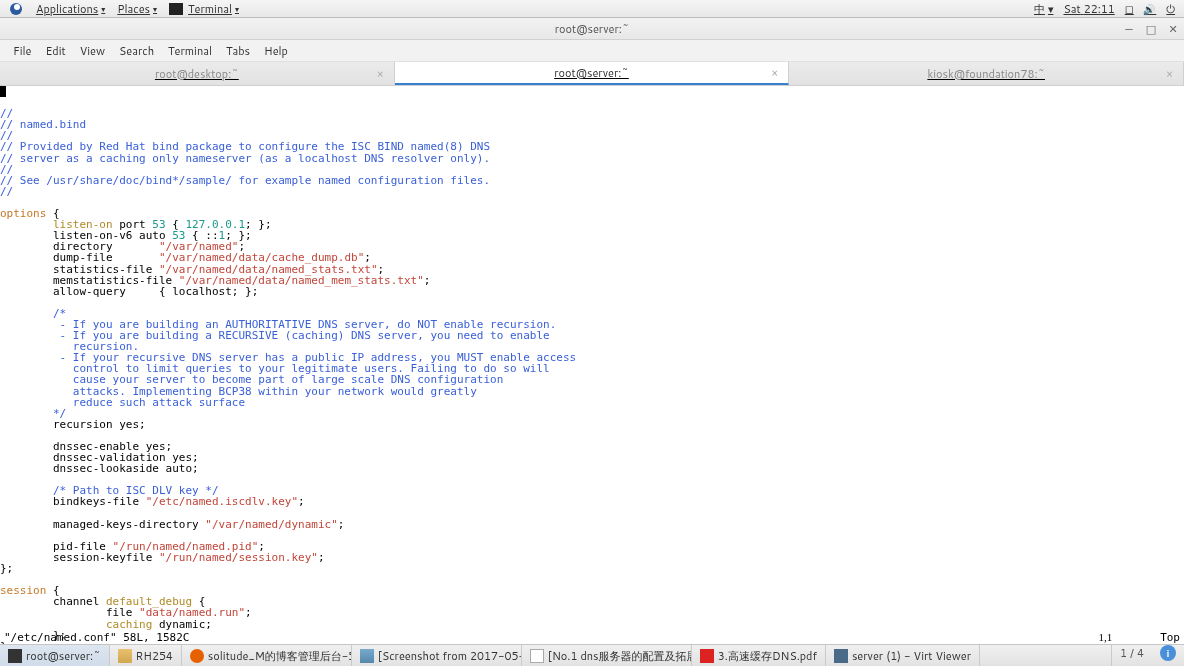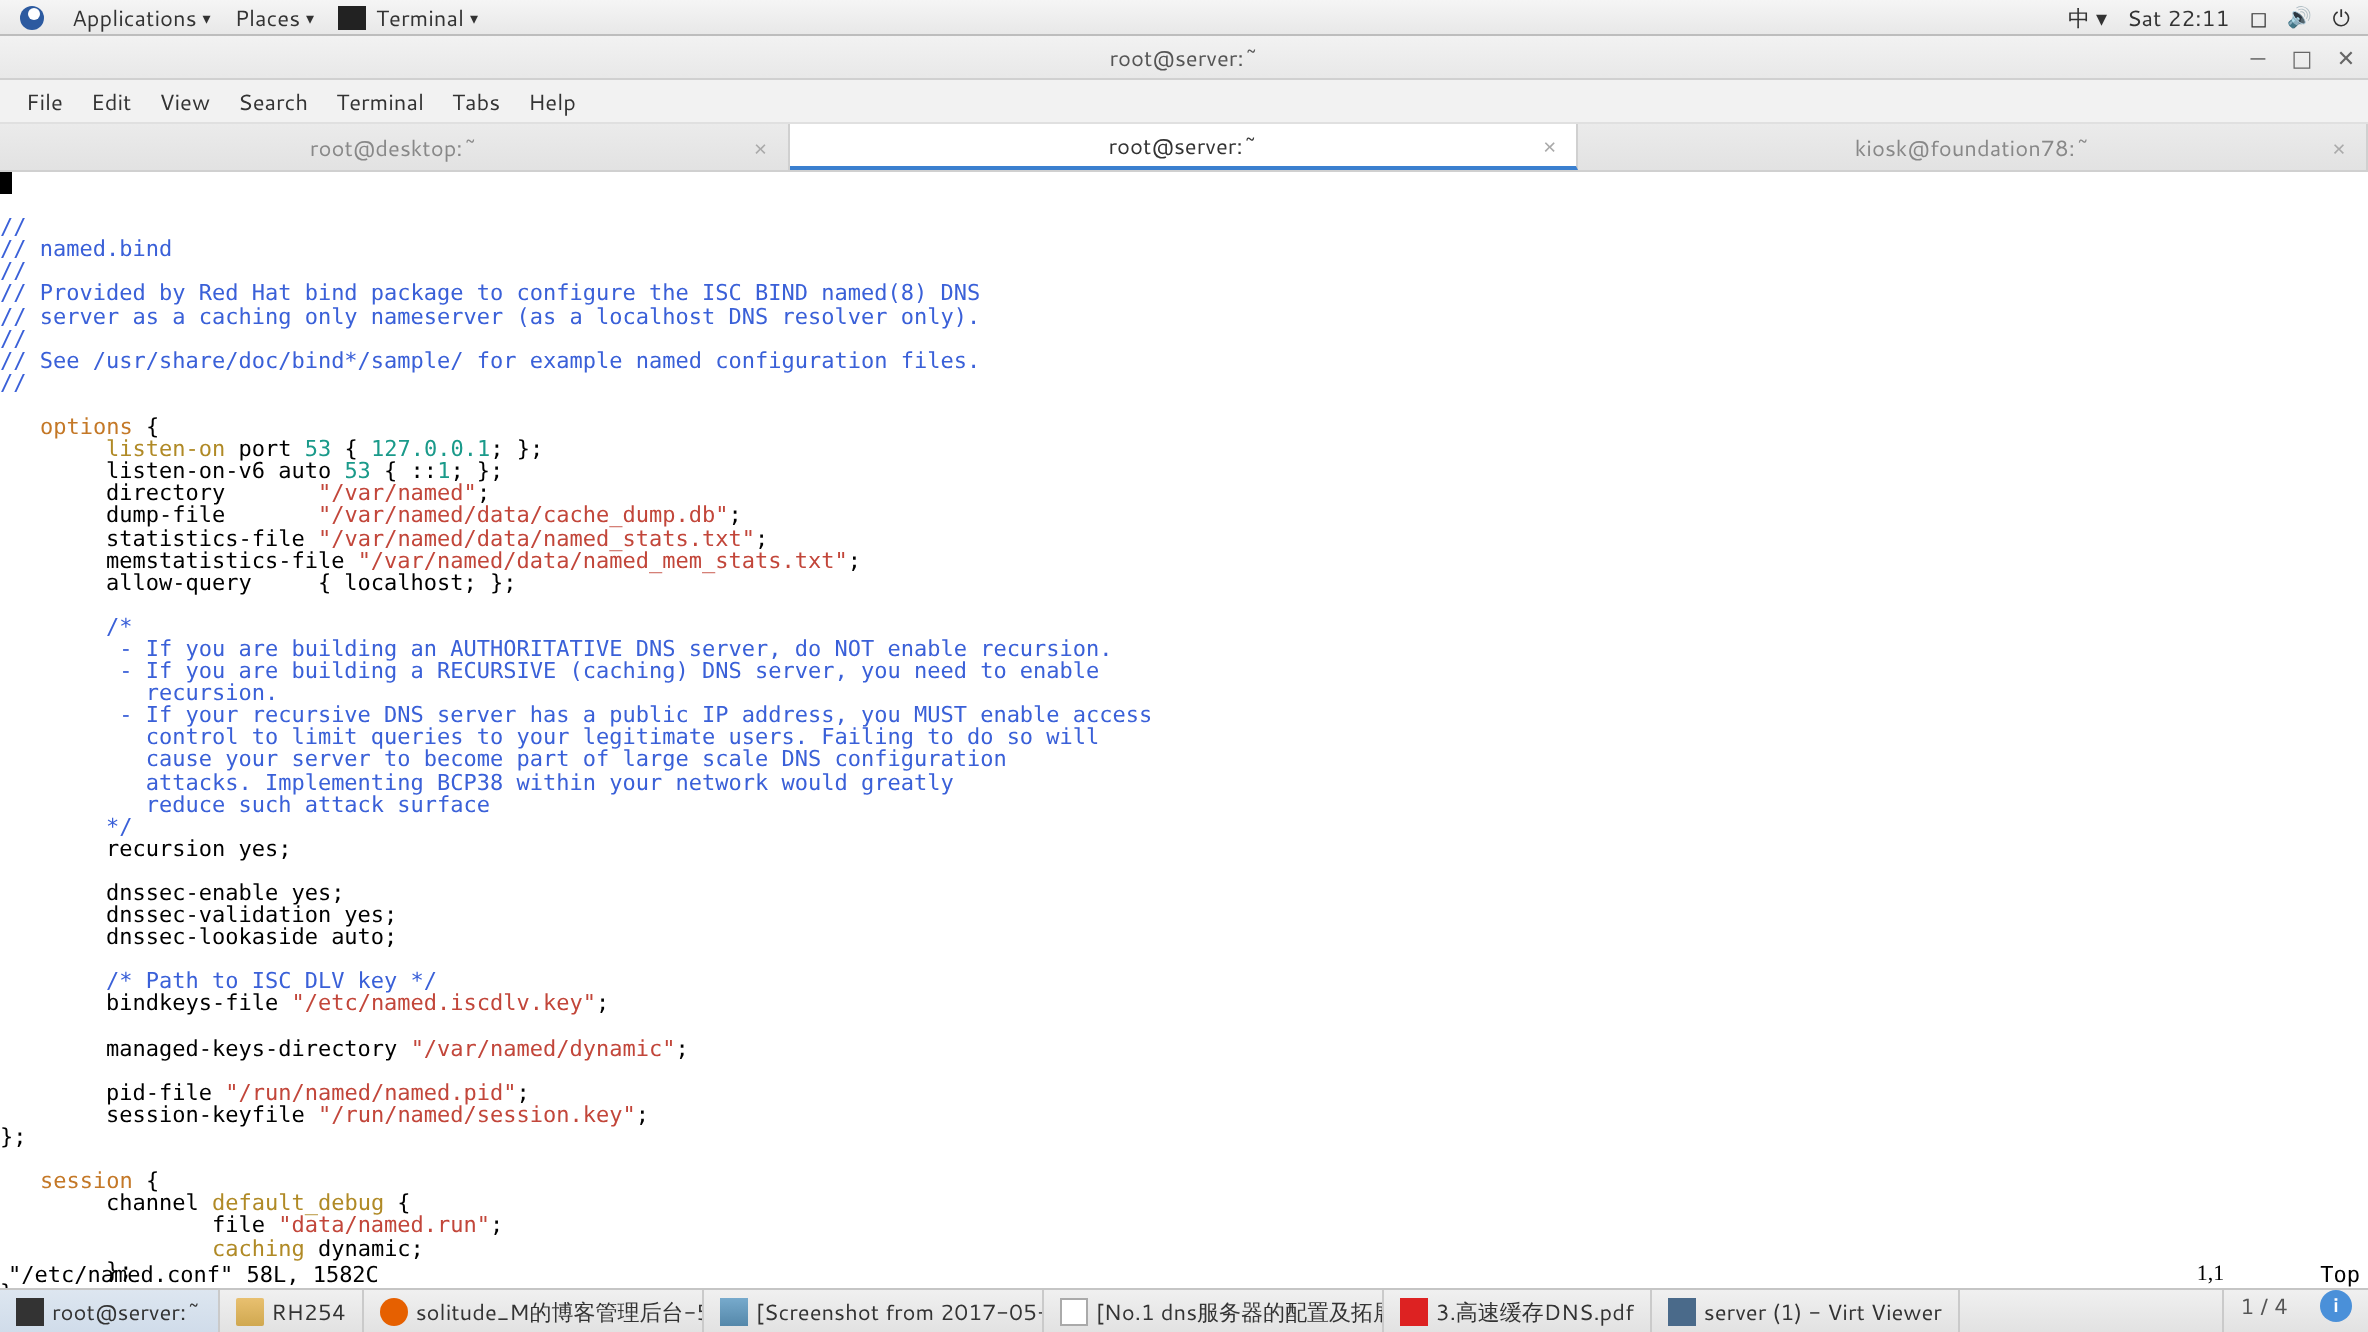--- a/index.html
+++ b/index.html
@@ -12,20 +12,21 @@
   position: relative;
 }
 
 .topbar {
   height: 18px;
   background: linear-gradient(#f5f5f5, #e8e8e8);
   border-bottom: 1px solid #bdbdbd;
   display: flex; align-items: center;
   color: #333;
   padding: 0 4px;
+  text-decoration: underline;
 }
 .topbar .left { display:flex; align-items:center; gap:0; }
 .topbar .item { padding: 0 6px; display:flex; align-items:center; gap:3px; cursor:pointer; height:18px; }
 .topbar .item .caret { font-size:8px; }
 .topbar .spacer { flex: 1; }
 .topbar .right { display:flex; align-items:center; }
 .topbar .right .ritem { padding: 0 5px; display:flex; align-items:center; }
 .fedora-icon {
   width:12px;height:12px;border-radius:50%;
   background:#2c5aa0; display:inline-block; position:relative; margin-right:2px;
@@ -53,20 +54,21 @@
   padding: 0 6px;
   color:#333;
 }
 .menubar .m { padding: 0 7px; cursor:pointer; }
 
 .tabstrip {
   height: 24px;
   background: #7f1d1d;
   display:flex;
   border-bottom: 1px solid #d0d0d0;
+  text-decoration: underline;
 }
 .tabstrip .tab {
   flex:1;
   display:flex; align-items:center; justify-content:center;
   position:relative;
   color:#888; font-size:11px;
   border-right: 1px solid #d0d0d0;
   background: linear-gradient(#ebebeb, #e2e2e2);
   cursor:pointer;
 }
@@ -89,21 +91,21 @@
   position: relative;
 }
 .term .cursor {
   position:absolute;
   top: 0px;
   left: 0px;
   width: 6px; height: 11px;
   background: #000;
 }
 .comment { color: #3a60d8; }
-.optionsw { color: #c47827; padding-left: 20px; }
+.optionsw { color: #c47827; }
 .kw { color: #b08a26; }
 .numteal { color: #1a9a8a; }
 .str { color: #c2463a; }
 .term .status {
   position:absolute;
   bottom: 0; left:0; right:0;
   height: 12px;
   font-family: "DejaVu Sans Mono", monospace;
   font-size: 11px;
   display:flex;

